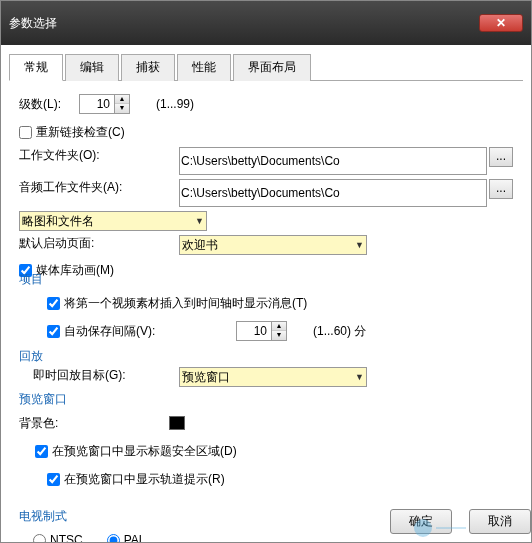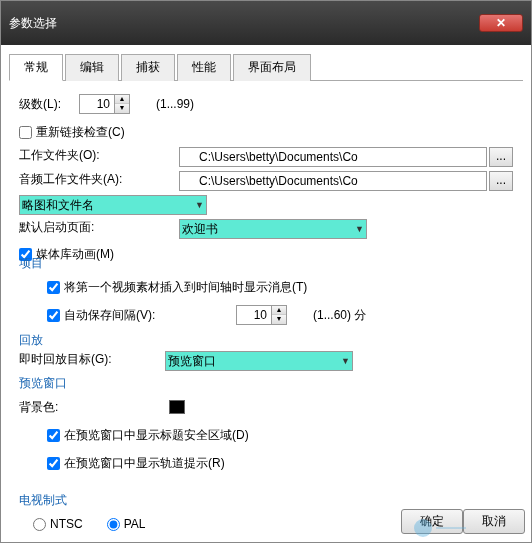--- a/index.html
+++ b/index.html
@@ -10,34 +10,34 @@
 .tabs { display: flex; margin: 8px 8px 0 8px; border-bottom: 1px solid #aaa; }
 .tab { padding: 4px 14px; border: 1px solid #aaa; border-bottom: none; background: #eee; margin-right: 2px; cursor: pointer; position: relative; top: 1px; }
 .tab.active { background: #fff; border-bottom: 1px solid #fff; color: #000; }
 .content { padding: 10px 18px 4px 18px; }
 .row { display: flex; align-items: center; min-height: 26px; margin-bottom: 2px; }
 .chk { margin-right: 4px; width: 13px; height: 13px; }
 .lbl { color: #000; }
 .first-block .left { width: 160px; }
 .field-row { display: flex; align-items: flex-start; margin-bottom: 4px; }
 .field-row .flbl { width: 160px; color: #000; }
-.txt { flex: 1; border: 1px solid #999; height: 20px; padding: 2px 19px; background: #fff; color: #000; }
+.txt { flex: 1; border: 1px solid #999; height: 28px; padding: 2px 1px; background: #fff; color: #000; }
 .browse { width: 24px; height: 20px; border: 1px solid #999; background: linear-gradient(#f6f6f6,#dedede); margin-left: 2px; text-align: center; line-height: 16px; cursor: pointer; }
-.sel { width: 188px; border: 1px solid #999; height: 20px; background: #5eead4; padding: 0 2px; display: flex; align-items: center; justify-content: space-between; cursor: pointer; }
+.sel { width: 188px; border: 1px solid #999; height: 20px; background: #fef9c3; padding: 0 2px; display: flex; align-items: center; justify-content: space-between; cursor: pointer; }
 .sel .arr { font-size: 9px; color: #333; }
 .spin-wrap { display: inline-flex; align-items: center; }
 .spin-inp { width: 36px; height: 20px; border: 1px solid #999; text-align: right; padding: 0 4px; }
 .spinb { display: inline-flex; flex-direction: column; border: 1px solid #999; border-left: none; height: 20px; }
 .spinb span { width: 14px; height: 9px; font-size: 7px; line-height: 8px; text-align: center; background: linear-gradient(#f6f6f6,#dedede); cursor: pointer; }
 .spinb span:first-child { border-bottom: 1px solid #ccc; }
 .range-hint { margin-left: 26px; color: #000; }
 .section-h { color: #1a66b3; margin: 4px 0 2px 0; }
 .color-sw { width: 16px; height: 14px; background: #000; border: 1px solid #666; display: inline-block; vertical-align: middle; cursor: pointer; }
 .radio { margin: 0 4px 0 14px; }
-.bottom-btns { position: absolute; right: 6px; bottom: 8px; display: flex; gap: 0; }
+.bottom-btns { position: absolute; right: 0; bottom: 8px; display: flex; gap: 17px; }
 .btn { padding: 3px 18px; border: 1px solid #888; background: linear-gradient(#f6f6f6,#dedede); border-radius: 3px; cursor: pointer; }
 .deco { position: absolute; right: 60px; bottom: 2px; width: 60px; height: 24px; pointer-events: none; opacity: .6; }
 .deco svg { width: 100%; height: 100%; }
 </style>
 </head>
 <body>
 
 <div class="titlebar">
   <span class="title">参数选择</span>
   <div class="close-btn">
@@ -119,36 +119,36 @@
       <span class="spinb">
           <span>▲</span>
           <span>▼</span>
         </span>
     </span>
     <span class="range-hint">(1...60) 分</span>
   </div>
 
   <div class="section-h">回放</div>
 
-  <div class="field-row" style="">
+  <div class="field-row" style="margin-left:14px">
     <span style="width:146px">即时回放目标(G):</span>
     <div class="sel">
       <span>预览窗口</span>
       <span class="arr">▼</span>
     </div>
   </div>
 
   <div class="section-h">预览窗口</div>
 
   <div class="row" style="">
     <span style="width:150px">背景色:</span>
     <span class="color-sw"></span>
   </div>
 
-  <div class="row" style="margin-left:28px">
+  <div class="row" style="margin-left:16px">
     <input type="checkbox" class="chk" checked="" style="">
     <span class="lbl">在预览窗口中显示标题安全区域(D)</span>
   </div>
 
 
   <div class="row" style="margin-left:28px">
     <input type="checkbox" class="chk" checked="" style="">
     <span class="lbl">在预览窗口中显示轨道提示(R)</span>
   </div>
 

